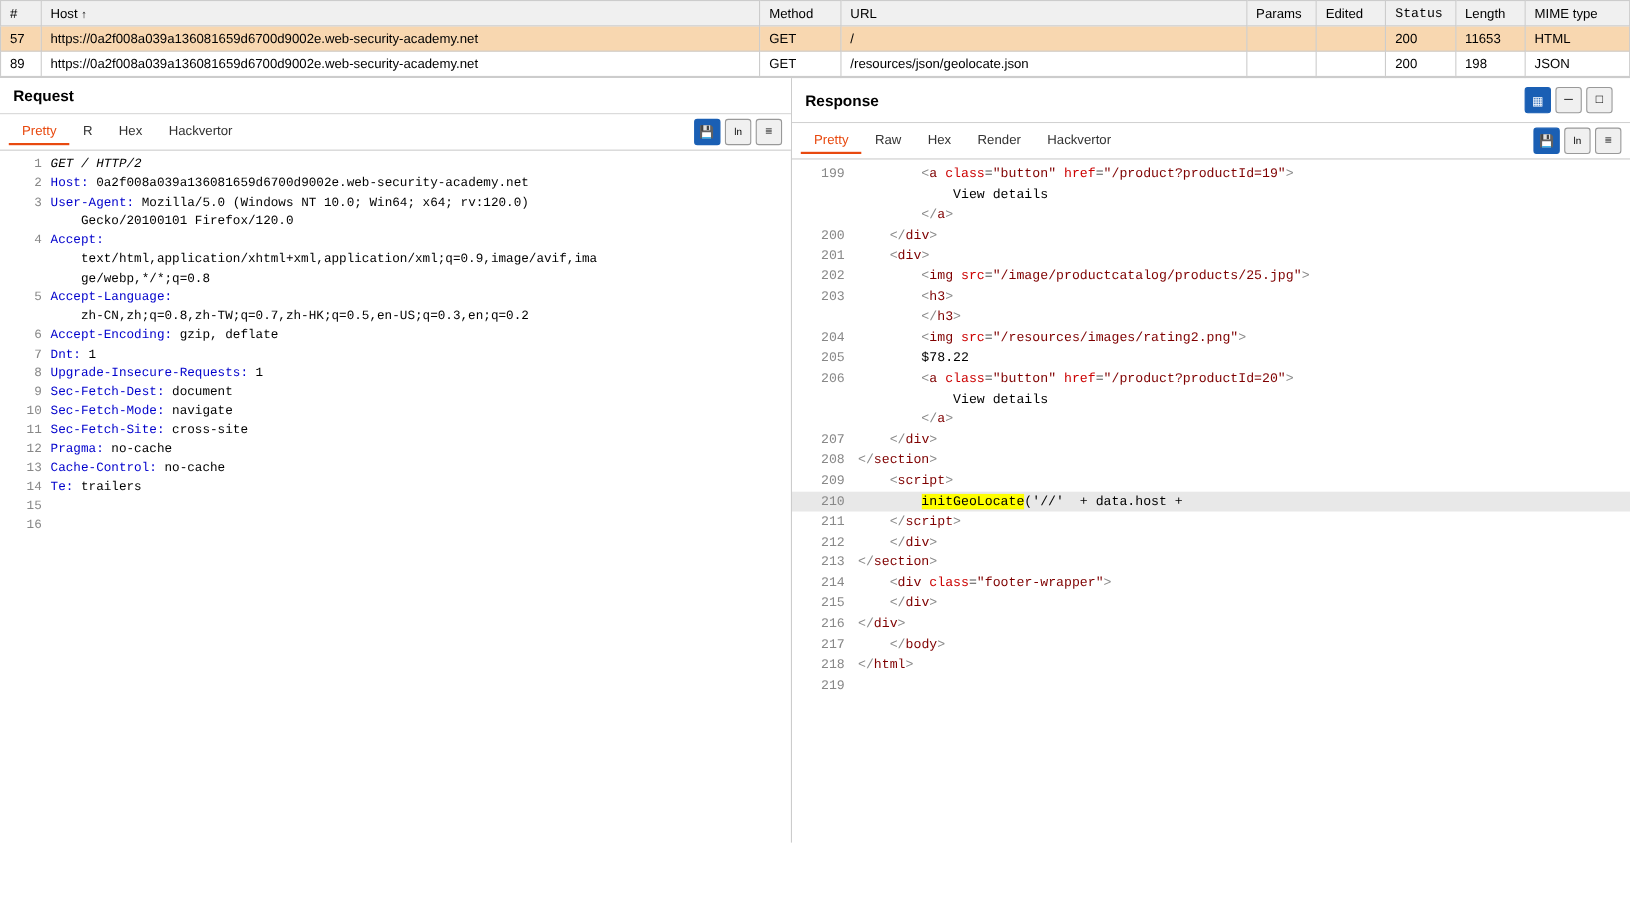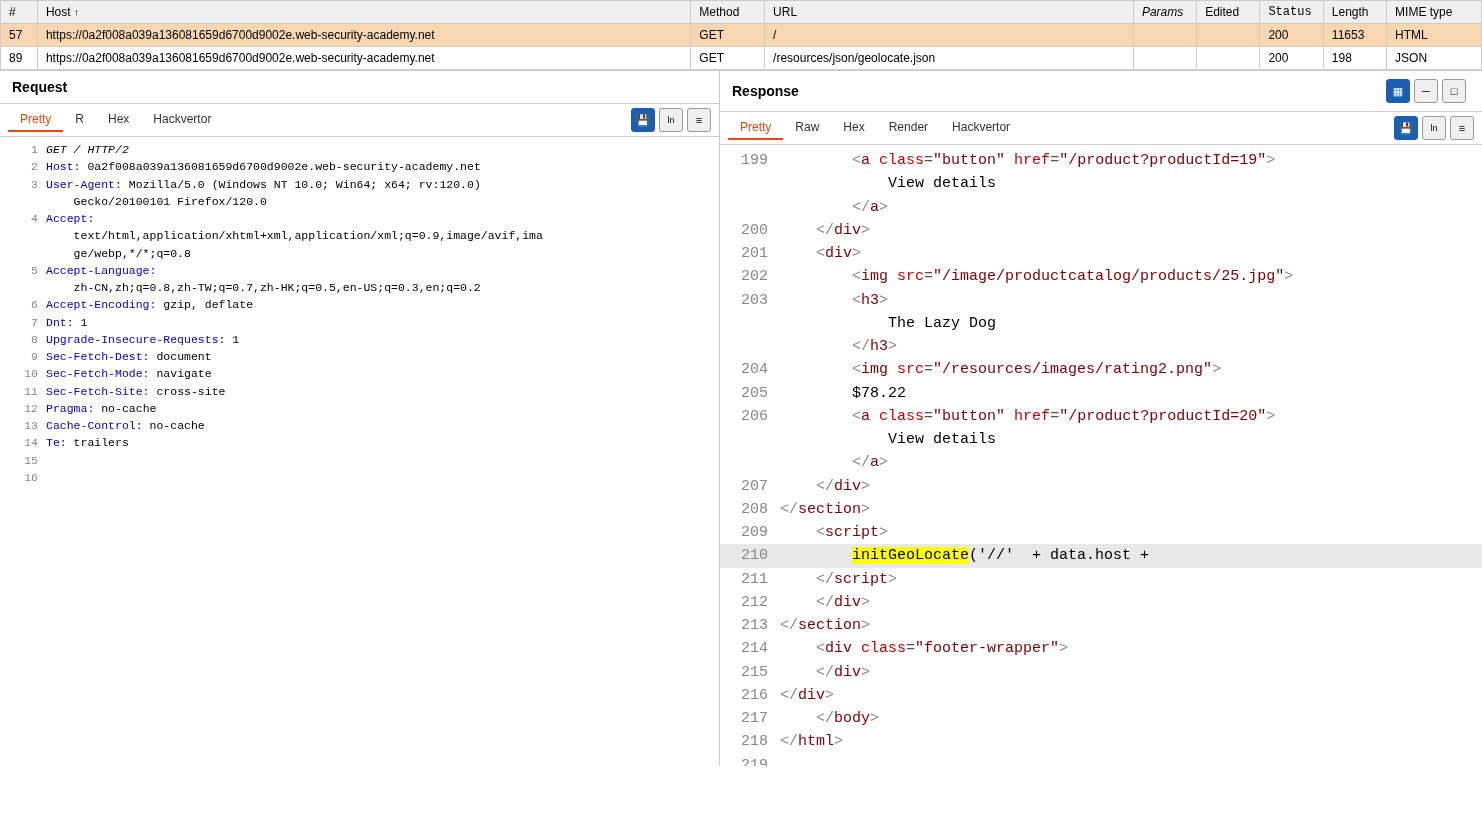--- a/index.html
+++ b/index.html
@@ -19,21 +19,21 @@
       border: 1px solid #ccc;
       padding: 4px 8px;
       white-space: nowrap;
     }
     .top-table tr.selected td { background: #f8d7b0; }
     .top-table tr:not(.selected) td { background: #fff; }
     .th-hash { width: 35px; }
     .th-host { width: 620px; }
     .th-method { width: 70px; }
     .th-url { width: 350px; }
-    .th-params { width: 60px; font-style: italic; }
+    .th-params { width: 60px; }
     .th-edited { width: 60px; }
     .th-status { width: 60px; font-family: Liberation Mono, monospace; }
     .th-length { width: 60px; }
     .th-mime { width: 90px; }
 
     
     .bottom-panels { display: flex; height: 695px; }
     .left-panel { width: 720px; border-right: 1px solid #ccc; display: flex; flex-direction: column; }
     .right-panel { flex: 1; display: flex; flex-direction: column; }
 
@@ -52,21 +52,21 @@
       cursor: pointer; font-size: 11px; background: #f0f0f0;
     }
     .tab-icon-btn.active { background: #1a5fb4; color: #fff; border-color: #1a5fb4; }
 
     
     .code-area { flex: 1; overflow: auto; padding: 4px 0; font-family: 'Courier New', monospace; font-size: 11.5px; line-height: 1.5; }
     .code-line { display: flex; padding: 0 8px; white-space: pre; }
     .code-line-num { color: #888; min-width: 30px; user-select: none; text-align: right; margin-right: 8px; }
     .code-line-content { flex: 1; }
     .res-linenum { color: #888; min-width: 40px; user-select: none; text-align: right; margin-right: 12px; }
-    .res-line { display: flex; padding: 0 8px; white-space: pre; font-family: 'Courier New', monospace; font-size: 15px; line-height: 1.55; }
+    .res-line { display: flex; padding: 0 8px; white-space: pre; font-family: 'Courier New', monospace; font-size: 12px; line-height: 1.55; }
     .res-line.highlighted { background: #e8e8e8; }
 
     .sort-arrow { font-size: 10px; }
   </style>
 </head>
 <body>
 
 <table class="top-table">
   <thead>
     <tr>
@@ -171,21 +171,20 @@
       </div>
     </div>
     <div class="code-area" id="response-code">
         <div class="res-line"><span class="res-linenum">199</span><span><span style="color:#888">        &lt;</span><span style="color:#7f0000">a</span> <span style="color:#c00">class</span><span style="color:#555">=</span><span style="color:#7f0000">"button"</span> <span style="color:#c00">href</span><span style="color:#555">=</span><span style="color:#7f0000">"/product?productId=19"</span><span style="color:#888">&gt;</span></span></div>
         <div class="res-line"><span class="res-linenum"></span><span><span style="color:#000">            View details</span></span></div>
         <div class="res-line"><span class="res-linenum"></span><span><span style="color:#888">        &lt;/</span><span style="color:#7f0000">a</span><span style="color:#888">&gt;</span></span></div>
         <div class="res-line"><span class="res-linenum">200</span><span><span style="color:#888">    &lt;/</span><span style="color:#7f0000">div</span><span style="color:#888">&gt;</span></span></div>
         <div class="res-line"><span class="res-linenum">201</span><span><span style="color:#888">    &lt;</span><span style="color:#7f0000">div</span><span style="color:#888">&gt;</span></span></div>
         <div class="res-line"><span class="res-linenum">202</span><span><span style="color:#888">        &lt;</span><span style="color:#7f0000">img</span> <span style="color:#c00">src</span><span style="color:#555">=</span><span style="color:#7f0000">"/image/productcatalog/products/25.jpg"</span><span style="color:#888">&gt;</span></span></div>
         <div class="res-line"><span class="res-linenum">203</span><span><span style="color:#888">        &lt;</span><span style="color:#7f0000">h3</span><span style="color:#888">&gt;</span></span></div>
-        <div class="res-line"><span class="res-linenum"></span><span><span style="color:#000">            The Lazy Dog</span></span></div>
         <div class="res-line"><span class="res-linenum"></span><span><span style="color:#888">        &lt;/</span><span style="color:#7f0000">h3</span><span style="color:#888">&gt;</span></span></div>
         <div class="res-line"><span class="res-linenum">204</span><span><span style="color:#888">        &lt;</span><span style="color:#7f0000">img</span> <span style="color:#c00">src</span><span style="color:#555">=</span><span style="color:#7f0000">"/resources/images/rating2.png"</span><span style="color:#888">&gt;</span></span></div>
         <div class="res-line"><span class="res-linenum">205</span><span><span style="color:#000">        $78.22</span></span></div>
         <div class="res-line"><span class="res-linenum">206</span><span><span style="color:#888">        &lt;</span><span style="color:#7f0000">a</span> <span style="color:#c00">class</span><span style="color:#555">=</span><span style="color:#7f0000">"button"</span> <span style="color:#c00">href</span><span style="color:#555">=</span><span style="color:#7f0000">"/product?productId=20"</span><span style="color:#888">&gt;</span></span></div>
         <div class="res-line"><span class="res-linenum"></span><span><span style="color:#000">            View details</span></span></div>
         <div class="res-line"><span class="res-linenum"></span><span><span style="color:#888">        &lt;/</span><span style="color:#7f0000">a</span><span style="color:#888">&gt;</span></span></div>
         <div class="res-line"><span class="res-linenum">207</span><span><span style="color:#888">    &lt;/</span><span style="color:#7f0000">div</span><span style="color:#888">&gt;</span></span></div>
         <div class="res-line"><span class="res-linenum">208</span><span><span style="color:#888">&lt;/</span><span style="color:#7f0000">section</span><span style="color:#888">&gt;</span></span></div>
         <div class="res-line"><span class="res-linenum">209</span><span><span style="color:#888">    &lt;</span><span style="color:#7f0000">script</span><span style="color:#888">&gt;</span></span></div>
         <div class="res-line highlighted"><span class="res-linenum">210</span><span><span style="color:#000">        </span><span style="background:#ffff00;color:#000">initGeoLocate</span><span style="color:#000">('//'  + data.host +</span></span></div>

